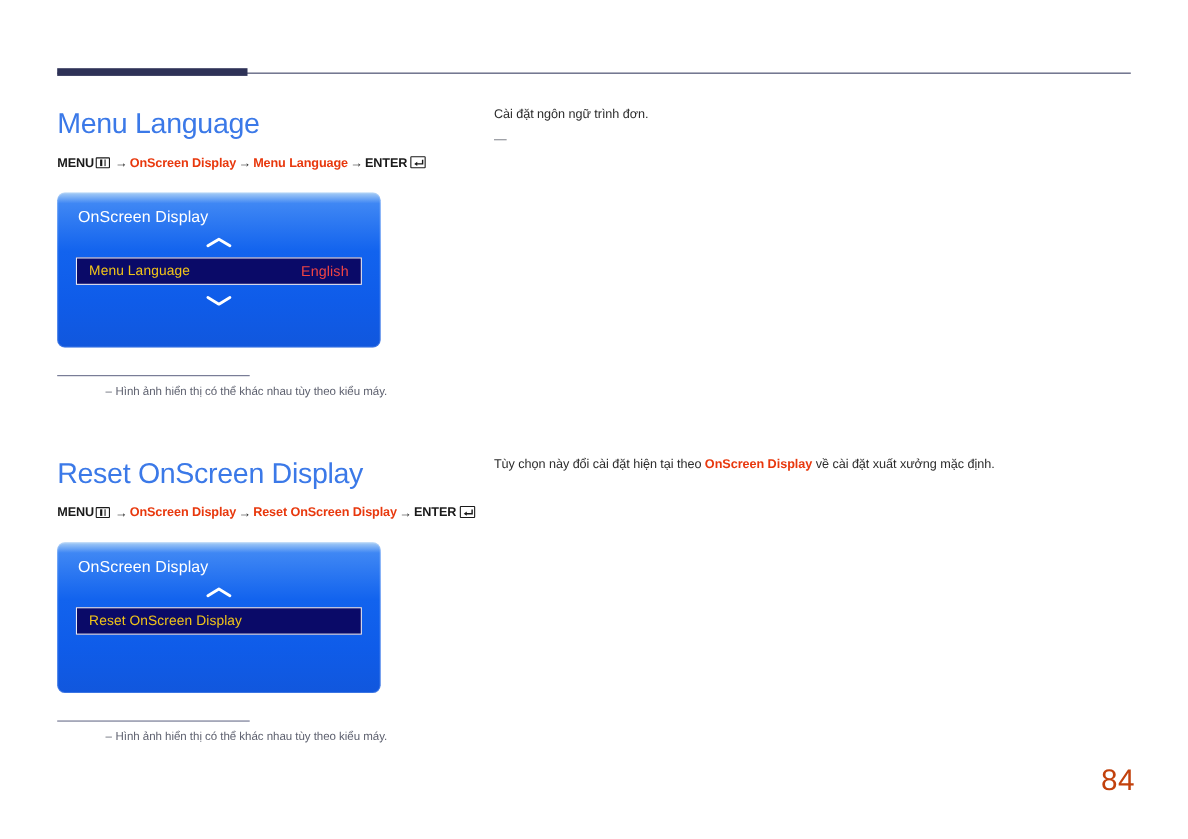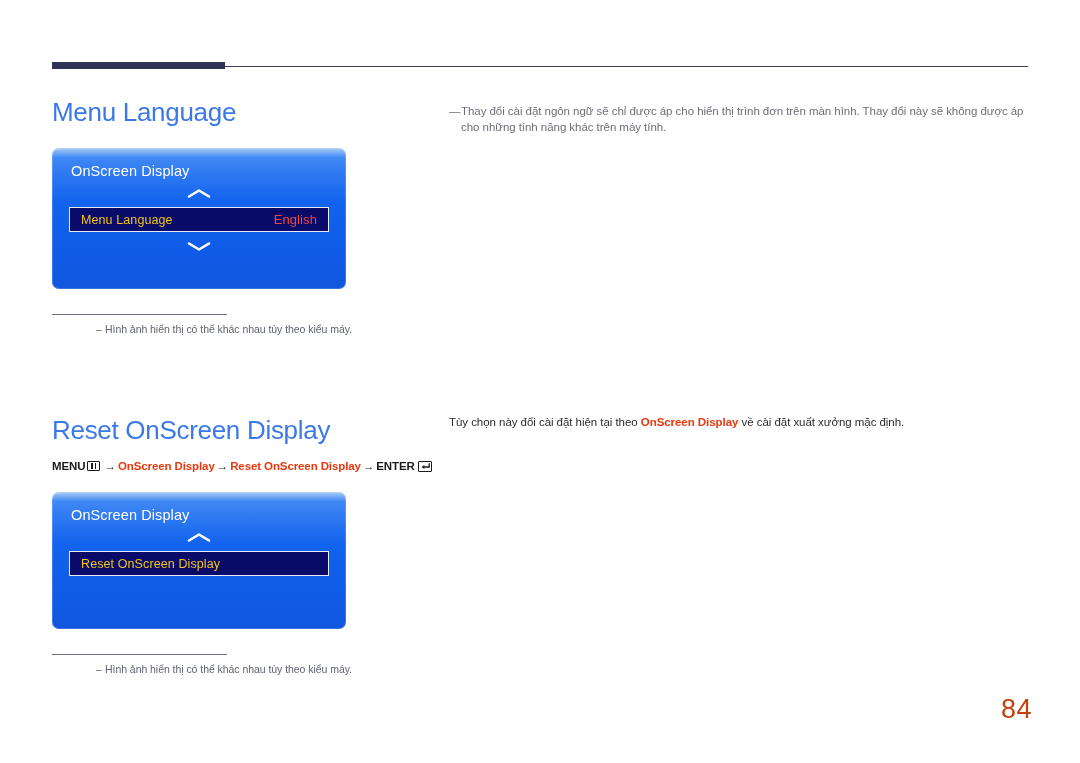--- a/index.html
+++ b/index.html
@@ -246,20 +246,28 @@
 
   <div class="top-rule"></div>
   <div class="top-rule-thick"></div>
 
   <div class="section sec1">
 
     <div class="left-col">
 
       <h1 class="title">Menu Language</h1>
 
+      <div class="breadcrumb">
+        <span>MENU</span><span class="icn-menu"></span><span class="arrow">→</span><span class="red">OnScreen Display</span><span class="arrow">→</span><span class="red">Menu Language</span><span class="arrow">→</span><span>ENTER</span><span class="icn-enter">
+            <svg width="11" height="9" viewBox="0 0 11 9">
+              <path d="M9.2 1.2 L9.2 5 L3 5" fill="none" stroke="#1a1a1a" stroke-width="1.3"></path>
+              <path d="M4.3 3.1 L1.6 5 L4.3 6.9 Z" fill="#1a1a1a"></path>
+            </svg>
+        </span>
+      </div>
 
       <div class="osd">
         <div class="osd-h">OnScreen Display</div>
         <div class="chev">
           <svg width="26" height="11" viewBox="0 0 26 11">
             <path d="M3 8.5 L13 2.5 L23 8.5" fill="none" stroke="#ffffff" stroke-width="2.6" stroke-linecap="round" stroke-linejoin="round"></path>
           </svg>
         </div>
         <div class="osd-row">
           <span class="lbl">Menu Language</span>
@@ -274,22 +282,23 @@
       </div>
 
       <div class="footnote">
         <div class="rule"></div>
         <div class="txt"><span class="dash">‒</span><span>Hình ảnh hiển thị có thể khác nhau tùy theo kiểu máy.</span></div>
       </div>
 
     </div>
 
     <div class="right-col">
+      <p class="lead">Cài đặt ngôn ngữ trình đơn.</p>
       <div class="note">
-        <span class="em">—</span><span>Thay đổi cài đặt ngôn ngữ sẽ chỉ được áp cho hiển thị trình đơn trên màn hình. Thay đổi này sẽ không được áp cho những tính năng khác trên máy tính.</span>
+        <span class="em">—</span>
       </div>
     </div>
 
   </div>
 
   <div class="section sec2">
 
     <div class="left-col">
 
       <h1 class="title">Reset OnScreen Display</h1>

